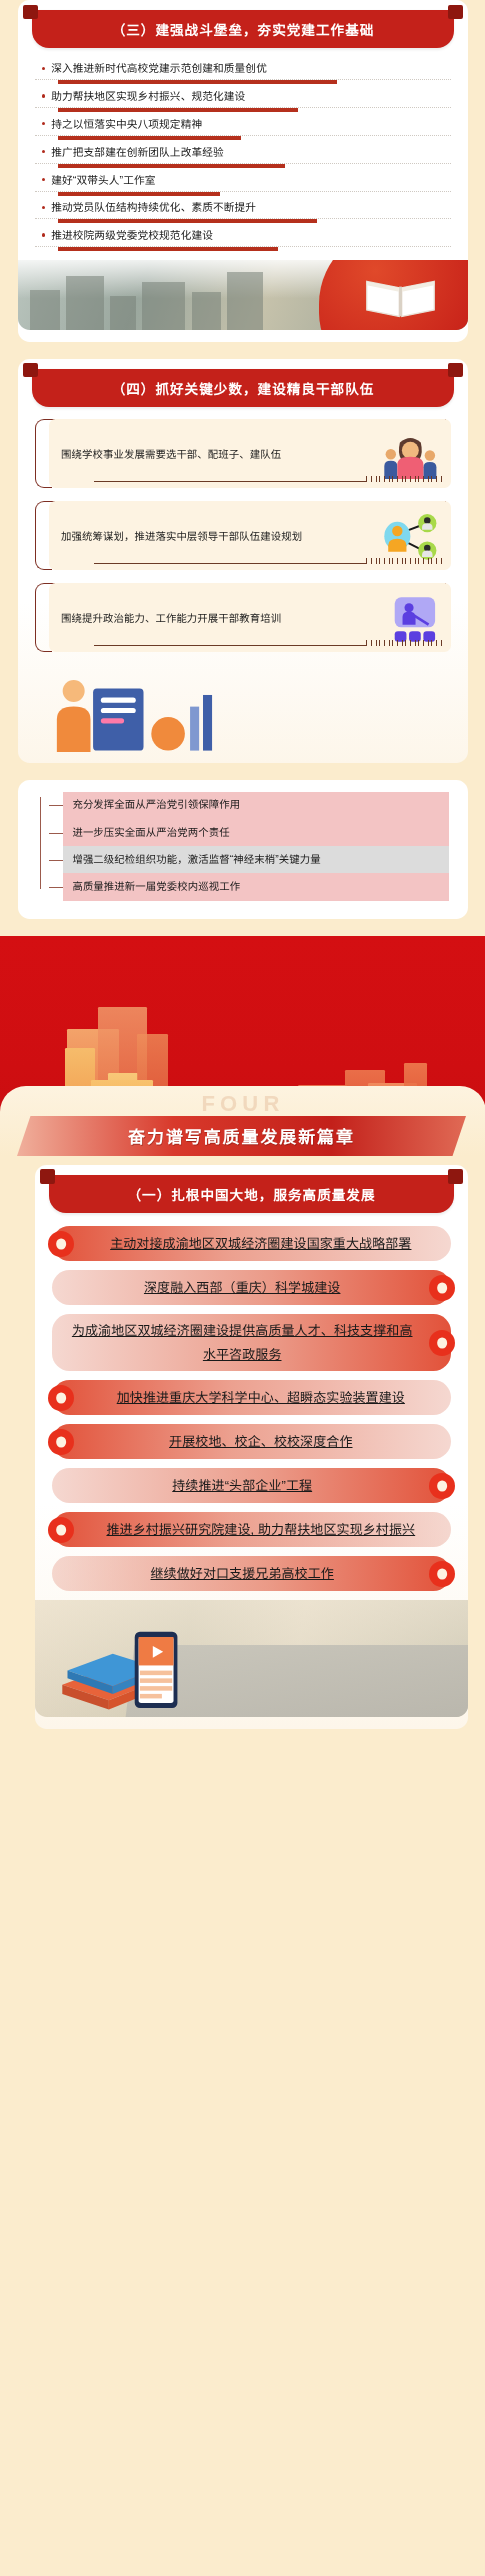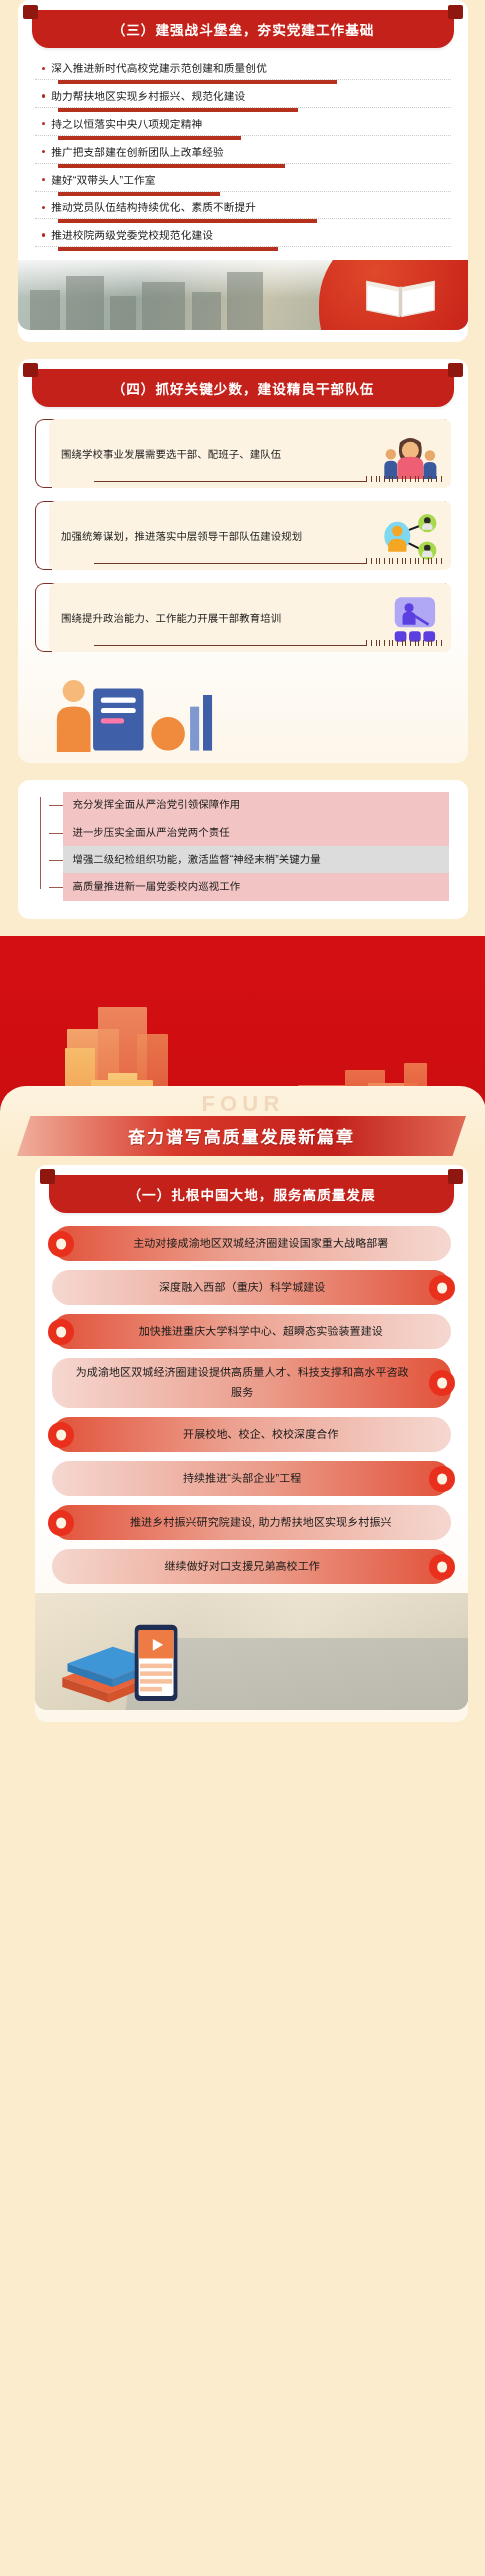--- a/index.html
+++ b/index.html
@@ -302,24 +302,25 @@
     align-items: center;
   }
   .pill-body {
     position: relative;
     width: 100%;
     min-height: 35px;
     border-radius: 17.5px;
     display: flex;
     align-items: center;
     padding: 5.2px 19.4px;
-    font-size: 11px;
+    font-size: 13px;
     line-height: 1.8;
     color: #1a1a1a;
     letter-spacing: 0.1px;
+    text-decoration: underline;
   }
   .pill.right .pill-body {
     background: linear-gradient(90deg, rgba(233,168,152,.45) 0%, rgba(228,120,96,.75) 55%, #e2523a 100%);
     padding-right: 38px;
     text-align: center;
     justify-content: center;
   }
   .pill.left .pill-body {
     background: linear-gradient(270deg, rgba(233,168,152,.45) 0%, rgba(228,120,96,.7) 55%, #e2523a 100%);
     padding-left: 38px;
@@ -619,29 +620,29 @@
               <span class="pill-txt">主动对接成渝地区双城经济圈建设国家重大战略部署</span>
             </div>
             <div class="pill-ring"></div>
           </div>
           <div class="pill right">
             <div class="pill-body">
               <span class="pill-txt">深度融入西部（重庆）科学城建设</span>
             </div>
             <div class="pill-ring"></div>
           </div>
+          <div class="pill right">
+            <div class="pill-body">
+              <span class="pill-txt">为成渝地区双城经济圈建设提供高质量人才、科技支撑和高水平咨政服务</span>
+            </div>
+            <div class="pill-ring"></div>
+          </div>
           <div class="pill left">
             <div class="pill-body">
               <span class="pill-txt">加快推进重庆大学科学中心、超瞬态实验装置建设</span>
-            </div>
-            <div class="pill-ring"></div>
-          </div>
-          <div class="pill right">
-            <div class="pill-body">
-              <span class="pill-txt">为成渝地区双城经济圈建设提供高质量人才、科技支撑和高水平咨政服务</span>
             </div>
             <div class="pill-ring"></div>
           </div>
           <div class="pill left">
             <div class="pill-body">
               <span class="pill-txt">开展校地、校企、校校深度合作</span>
             </div>
             <div class="pill-ring"></div>
           </div>
           <div class="pill right">

